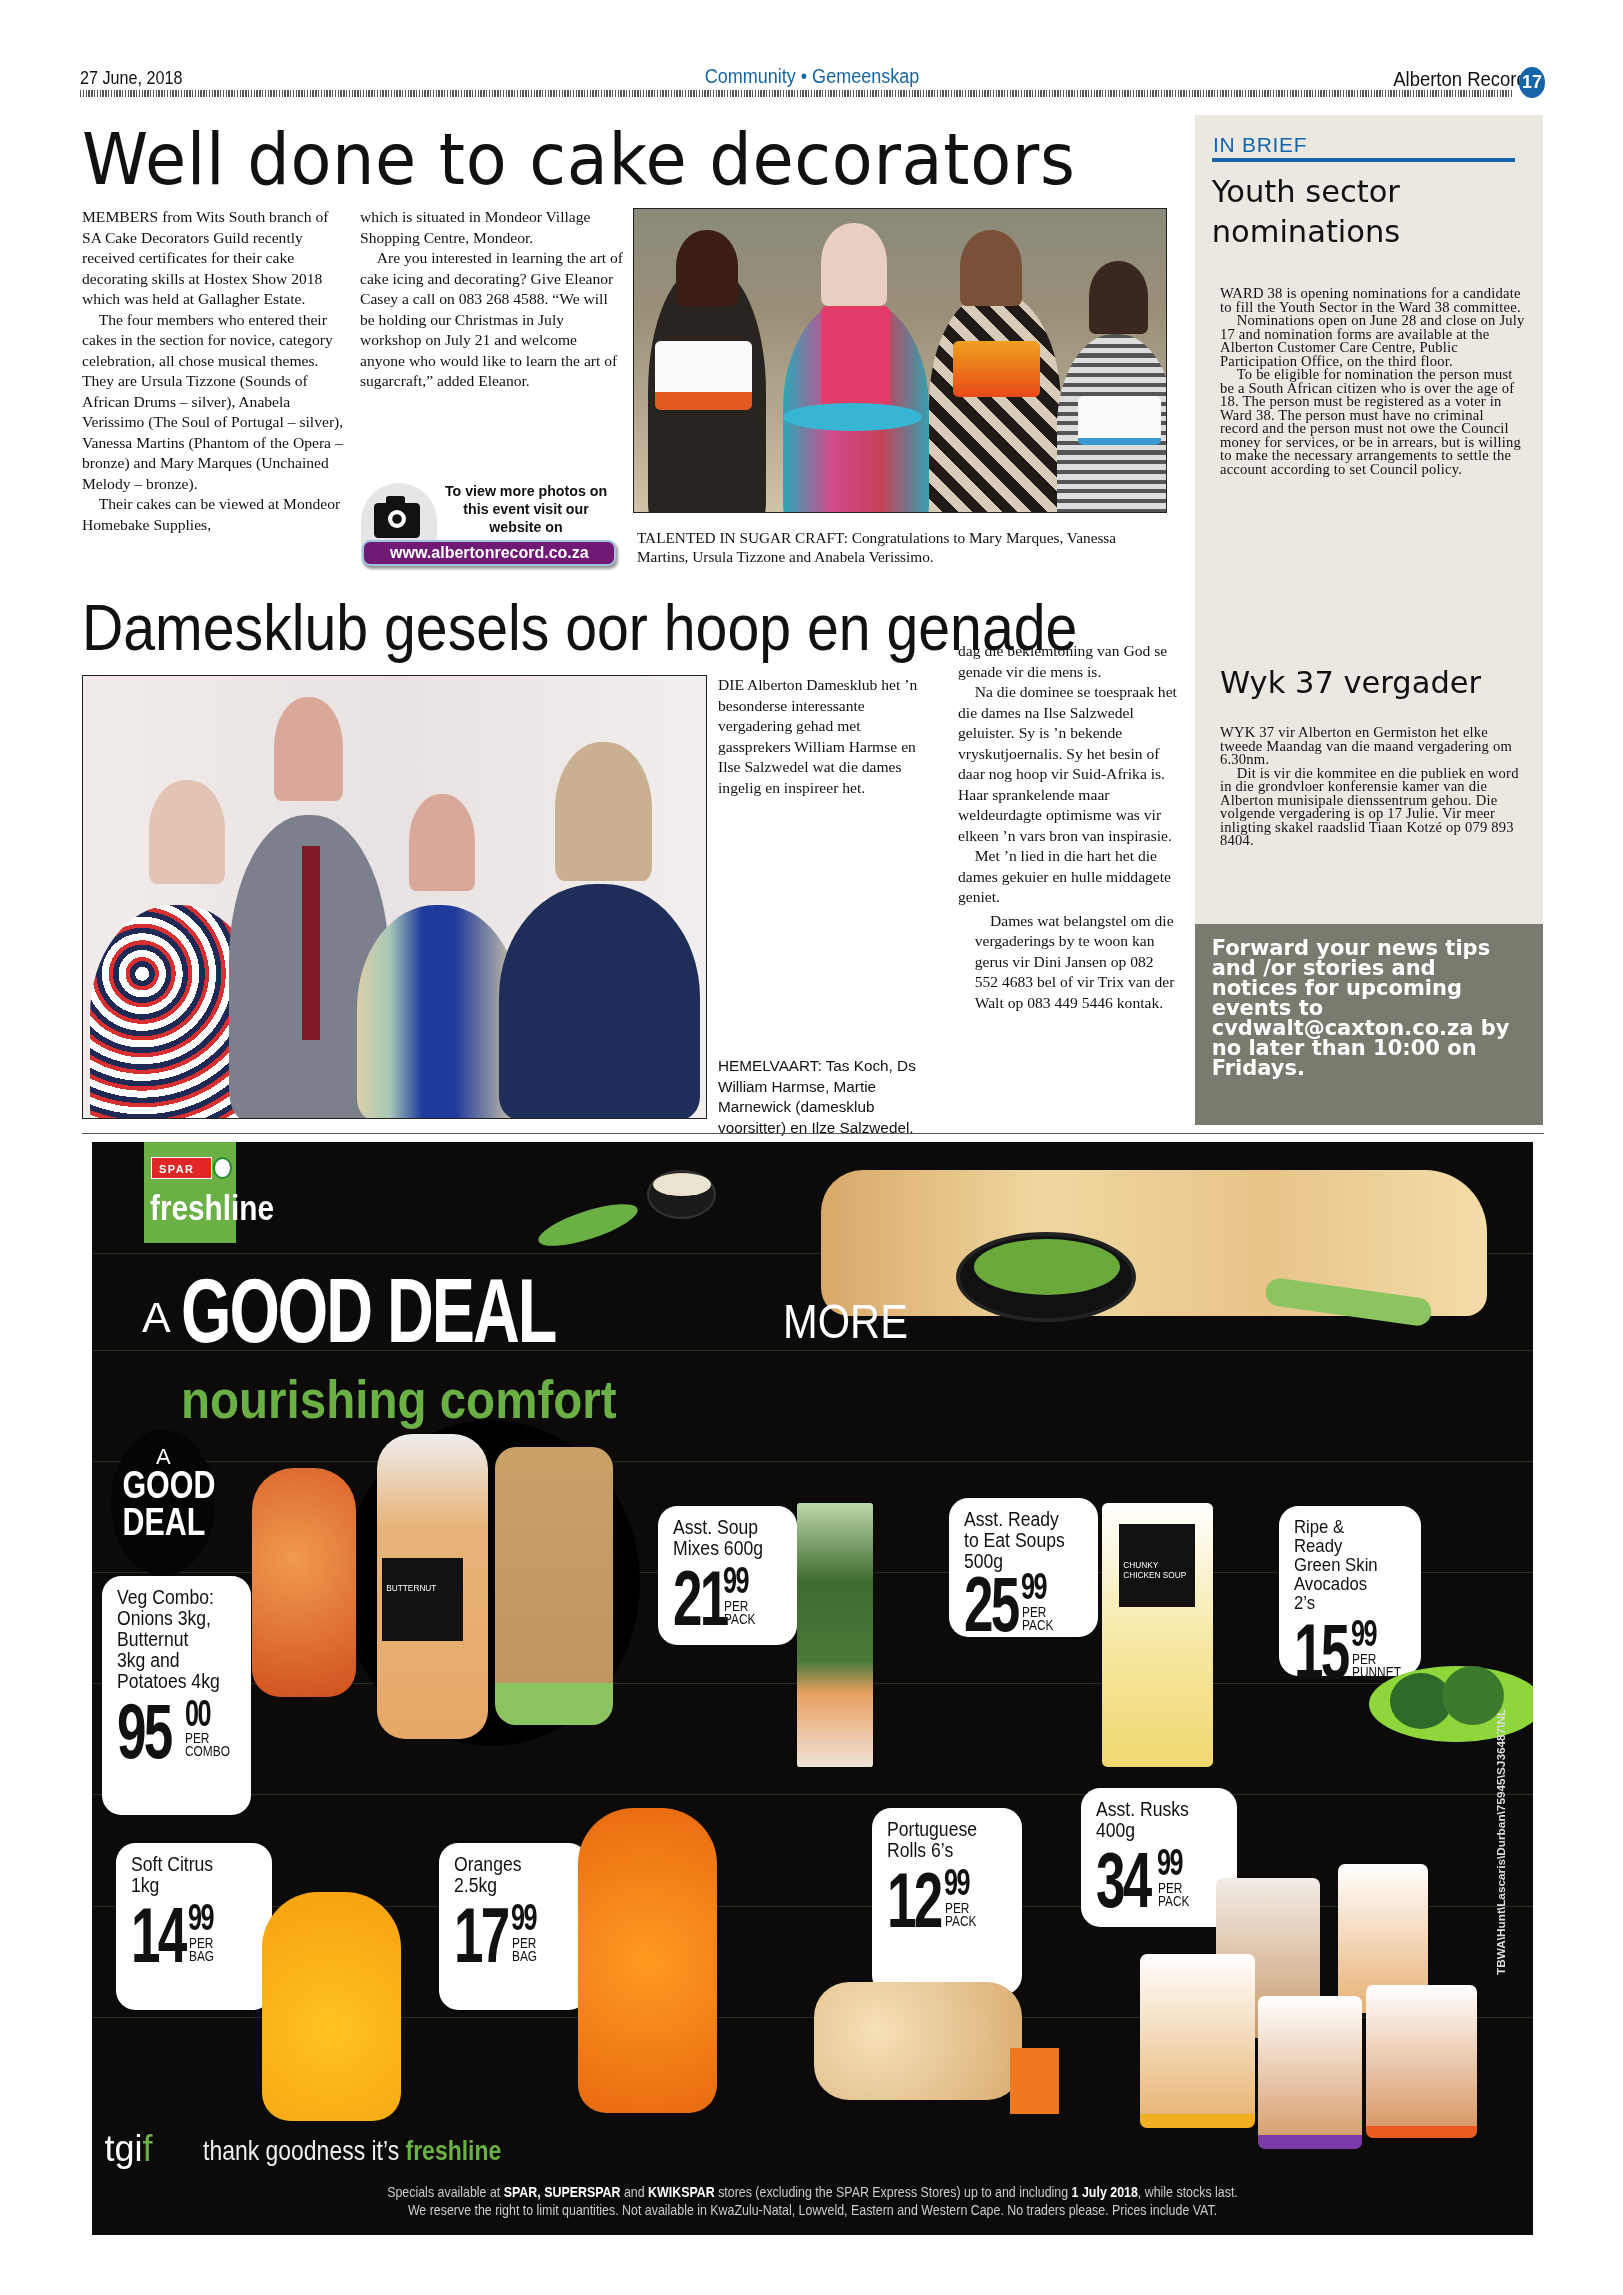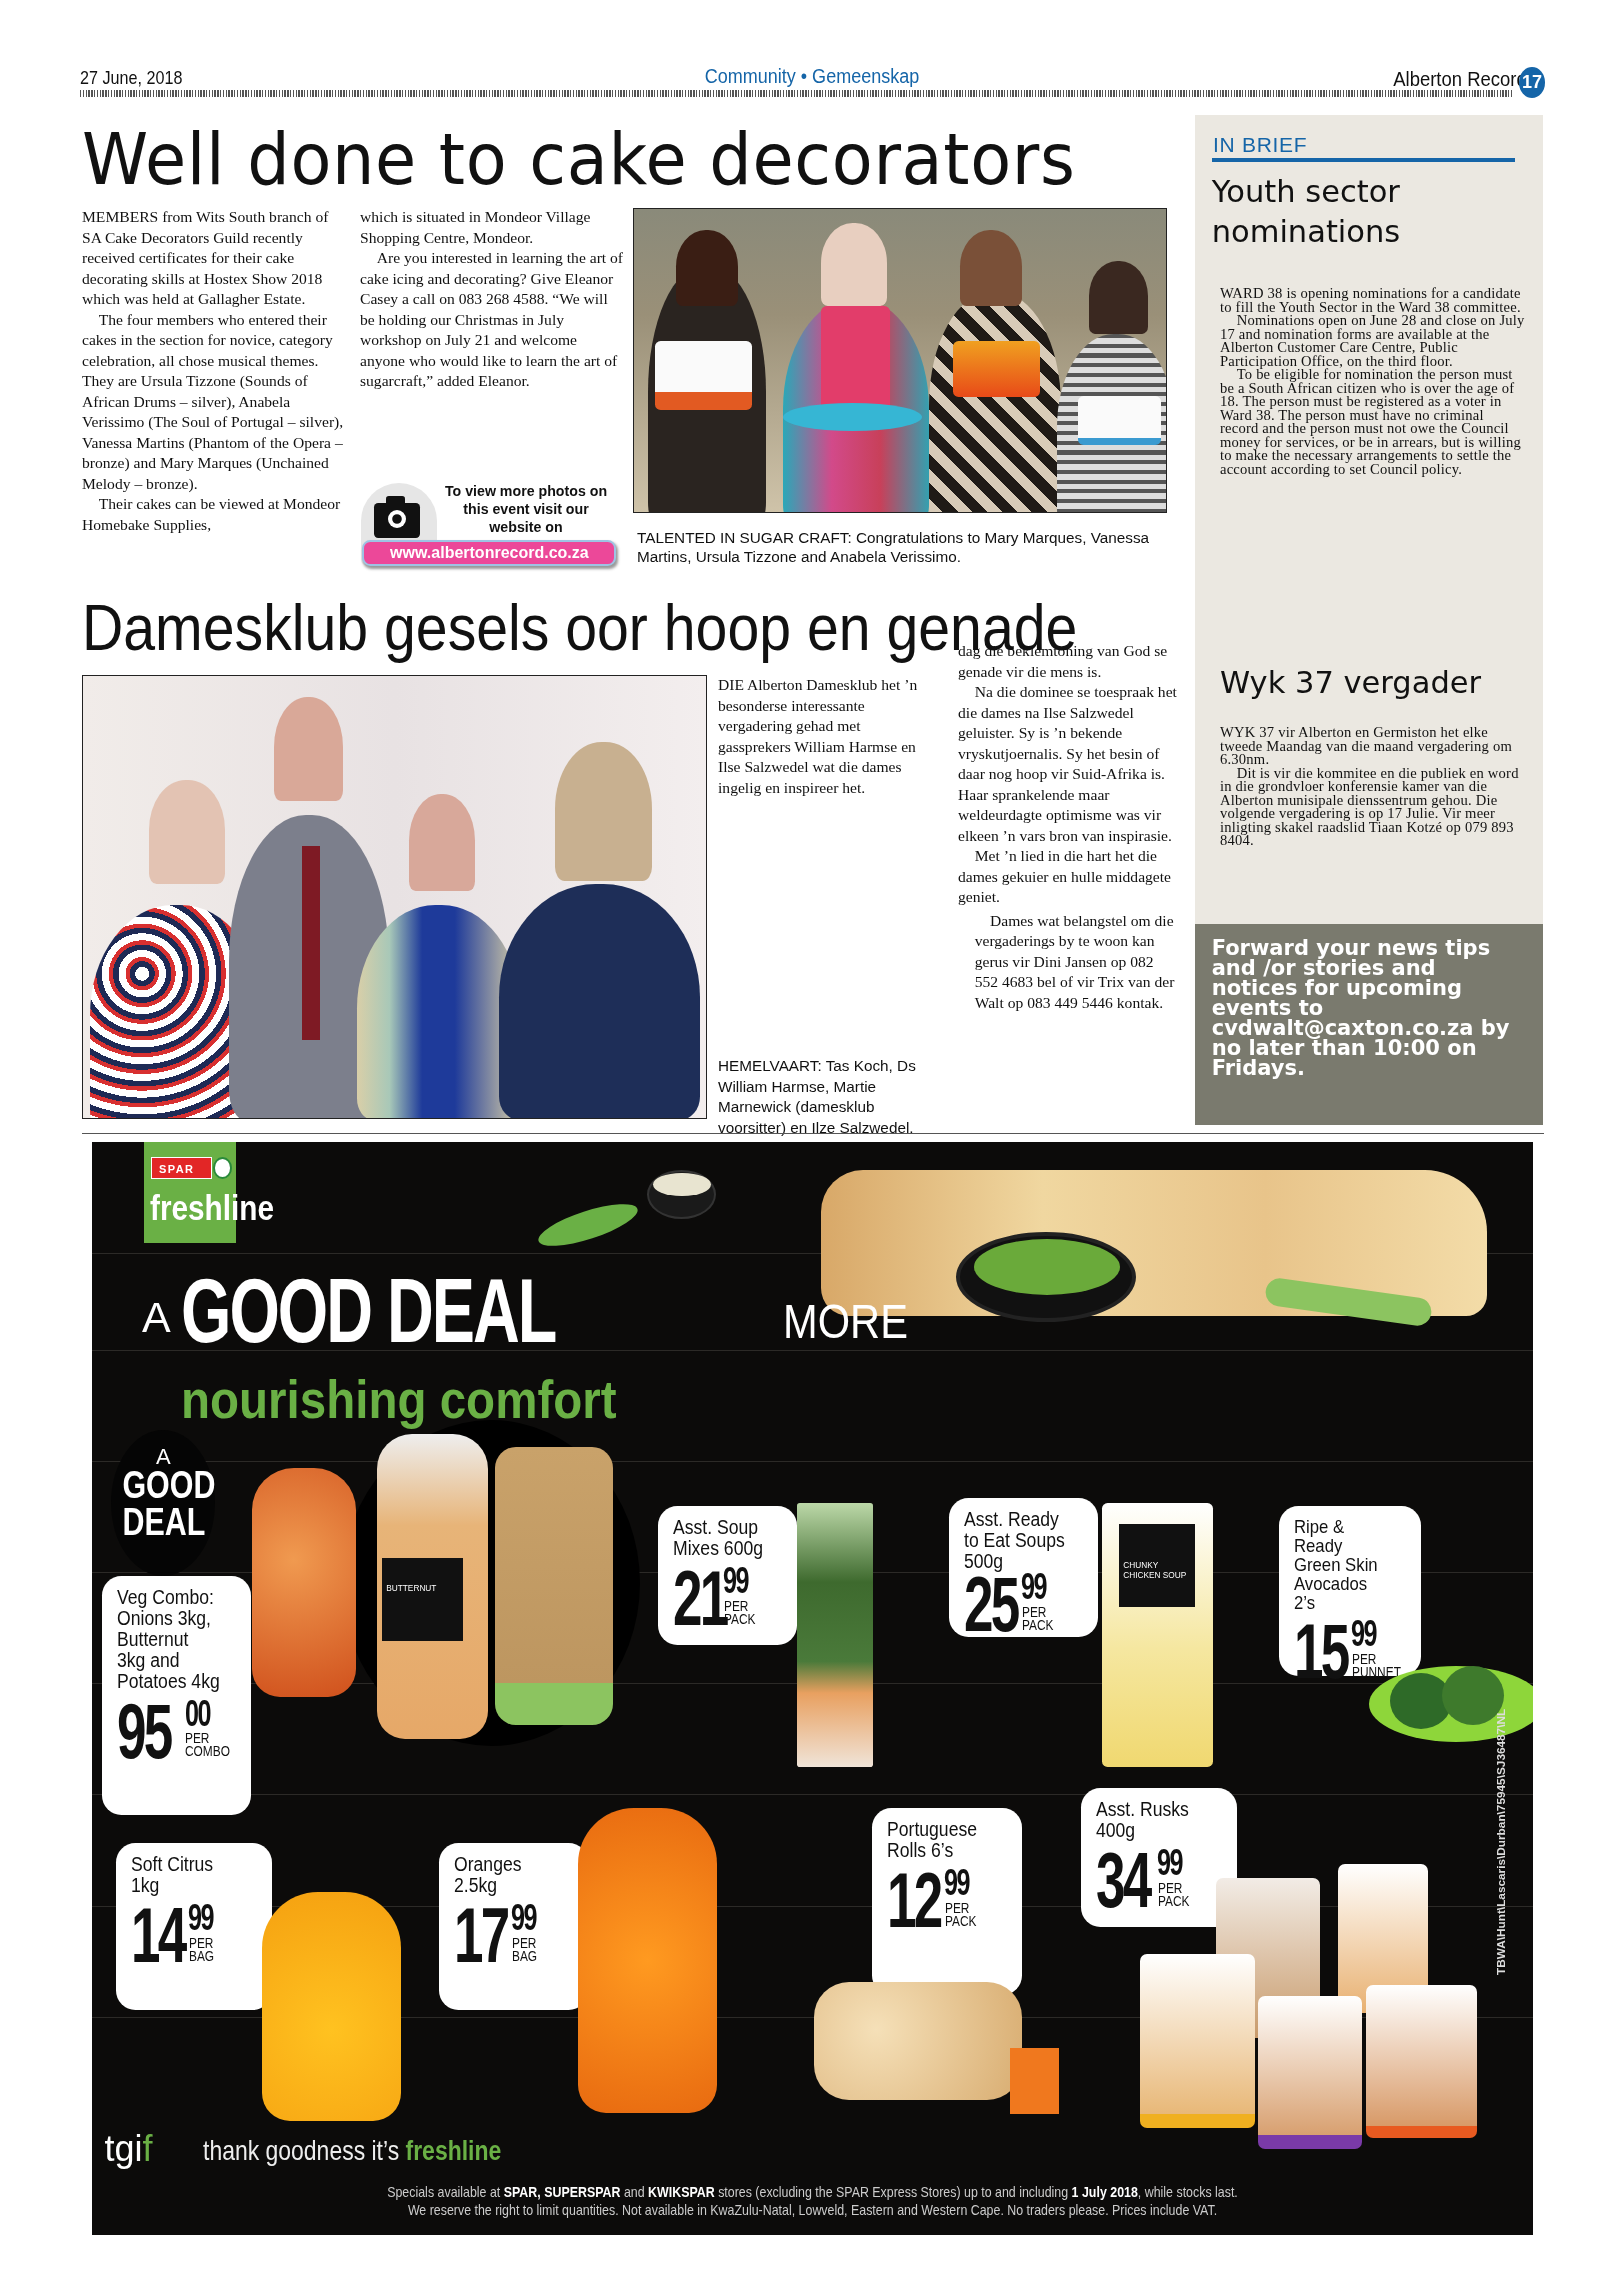--- a/index.html
+++ b/index.html
@@ -21,27 +21,27 @@
 .col p.ind{text-indent:16.7px}
 #cake-col1{left:82px;top:207px;width:264px}
 #cake-col2{left:360px;top:207px;width:264px}
 
 #promo{left:361px;top:479px;width:257px;height:97px}
 #promo-circle{left:0;top:4.2px;width:76px;height:83px;border-radius:38px 38px 7px 7px;background:#e6e6e6}
 #promo-cam{left:12.5px;top:23.6px;width:46px;height:35px;background:#111;border-radius:4.2px}
 #promo-cam::before{content:"";position:absolute;left:12.5px;top:-7px;width:19.4px;height:8.3px;background:#111;border-radius:2.8px 2.8px 0 0}
 #promo-cam::after{content:"";position:absolute;left:14px;top:7.6px;width:18px;height:18px;border-radius:50%;background:#111;box-shadow:0 0 0 4.2px #fff inset}
 #promo-text{left:75px;top:2.8px;width:180px;text-align:center;font-family:"Liberation Sans",sans-serif;font-weight:bold;font-size:14.2px;line-height:18px}
-#promo-url{left:1.4px;top:61px;width:254px;height:26px;background:#ec4899;border:2.1px solid #9ec3e3;border-radius:8.3px;color:#fff;font-family:"Liberation Sans",sans-serif;font-weight:bold;font-size:16px;line-height:22px;text-align:center;box-shadow:1.4px 2.1px 2.8px #999}
+#promo-url{left:1.4px;top:61px;width:254px;height:26px;background:#701a75;border:2.1px solid #9ec3e3;border-radius:8.3px;color:#fff;font-family:"Liberation Sans",sans-serif;font-weight:bold;font-size:16px;line-height:22px;text-align:center;box-shadow:1.4px 2.1px 2.8px #999}
 
 .photo{border:1.4px solid #222;overflow:hidden}
 #cake-photo{left:633px;top:208px;width:534px;height:305px;background:linear-gradient(180deg,#8a8a7a 0%,#9a9078 35%,#cfc3a9 100%)}
 .person{position:absolute;border-radius:48% 48% 10% 10%}
 .cake{position:absolute;border-radius:5.6px}
-#cake-caption{left:637px;top:528px;width:534px;font-family:Liberation Sans, sans-serif;font-size:15.3px;line-height:19px}
+#cake-caption{left:637px;top:528px;width:534px;font-family:Liberation Serif, serif;font-size:15.3px;line-height:19px}
 
 #dames-photo{left:82px;top:675px;width:625px;height:444px;background:linear-gradient(90deg,#f1ece9,#e8e2e3,#f3eeee)}
 #dames-col1{left:718px;top:675px;width:215px}
 #dames-col2{left:958px;top:641px;width:222px}
 #dames-caption{left:718px;top:1056px;width:222px;font-family:"Liberation Sans",sans-serif;font-size:15.3px;line-height:20.5px}
 
 #sidebar{left:1195px;top:115px;width:348px;height:1010px;background:#ebe8e1}
 #inbrief-label{left:18px;top:18px;font-family:"Liberation Sans",sans-serif;font-size:21px;color:#1565a8;letter-spacing:0.7px}
 #inbrief-rule{left:16.7px;top:43px;width:303px;height:4.2px;background:#1565a8}
 .sb-head{font-family:"DejaVu Sans",sans-serif;font-size:30.5px;line-height:40px;color:#111}

